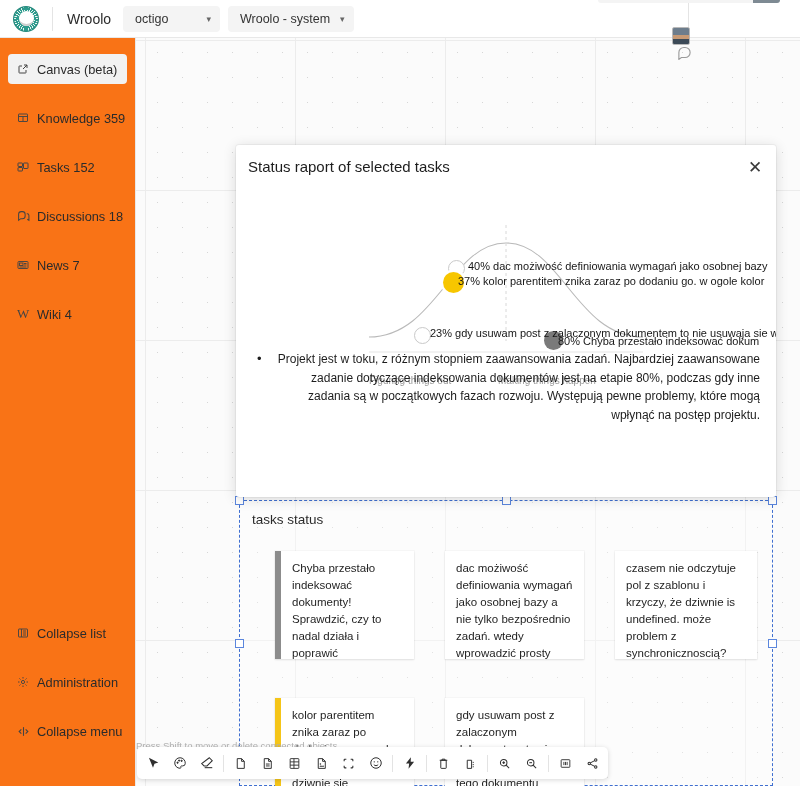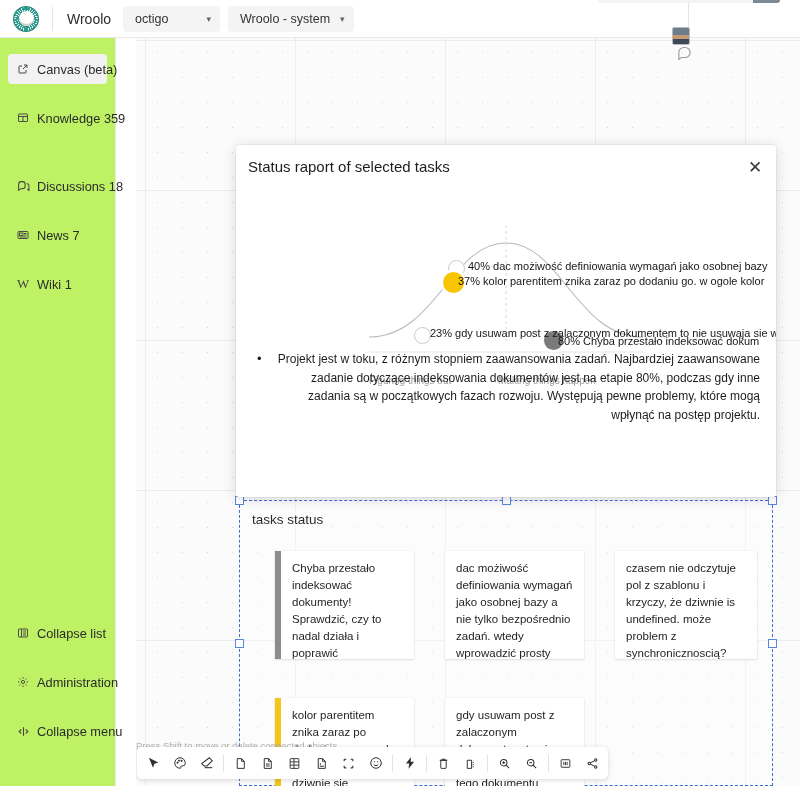--- a/index.html
+++ b/index.html
@@ -74,22 +74,22 @@
   .avatar {
     width: 18px; height: 18px; border-radius: 2px;
     background: linear-gradient(#6d7d8c 0 42%, #c89a74 42% 68%, #3c4a57 68% 100%);
     border: 1px solid #b9b9b9;
     margin-right: 16px; cursor: pointer;
   }
   .chat-icon { color: #9a9a9a; cursor: pointer; margin-right: 10px; display: flex; }
 
   
   .sidebar {
-    position: absolute; top: 38px; left: 0; width: 116px; height: 748px;
-    background: #bef264; border-right: 1px solid #e8e8e8;
+    position: absolute; top: 38px; left: 0; width: 136px; height: 748px;
+    background: #f97316; border-right: 1px solid #e8e8e8;
     z-index: 50;
   }
   .nav-item {
     display: flex; align-items: center; gap: 7px;
     height: 30px; margin: 0 8px; padding: 0 8px;
     font-size: 12.8px; color: #2b2b2b; white-space: nowrap;
     border-radius: 4px; cursor: pointer;
   }
   .nav-item.active { background: #f2f2f2; }
   .nav-icon { width: 14px; height: 14px; display: flex; align-items: center; justify-content: center; color: #444; flex: 0 0 14px; }
@@ -265,20 +265,30 @@
       <svg width="12" height="12" viewBox="0 0 24 24" fill="none" stroke="currentColor" stroke-width="1.9">
         <rect x="3" y="4" width="18" height="15" rx="1"></rect>
           <line x1="3" y1="9" x2="21" y2="9"></line>
           <line x1="12" y1="9" x2="12" y2="19"></line>
       </svg>
     </span>
     <span>Knowledge 359</span>
   </div>
   <div class="nav-gap"></div>
 
+  <div class="nav-item">
+    <span class="nav-icon">
+      <svg width="12" height="12" viewBox="0 0 24 24" fill="none" stroke="currentColor" stroke-width="2">
+        <rect x="2" y="4" width="9" height="7" rx="1"></rect>
+          <rect x="13" y="4" width="9" height="11" rx="1"></rect>
+          <rect x="2" y="13" width="9" height="7" rx="1"></rect>
+      </svg>
+    </span>
+    <span>Tasks 152</span>
+  </div>
   <div class="nav-gap"></div>
 
   <div class="nav-item">
     <span class="nav-icon">
       <svg width="13" height="13" viewBox="0 0 24 24" fill="none" stroke="currentColor" stroke-width="1.9">
         <path d="M15 11a5 5 0 0 1-5 5H7l-4 3V8a5 5 0 0 1 5-5h2a5 5 0 0 1 5 5z"></path>
         <path d="M18 7h1a3 3 0 0 1 3 3v9l-3-2"></path>
       </svg>
     </span>
     <span>Discussions 18</span>
@@ -294,21 +304,21 @@
           <line x1="14" y1="12" x2="19" y2="12"></line>
           <line x1="5" y1="16" x2="19" y2="16"></line>
       </svg>
     </span>
     <span>News 7</span>
   </div>
   <div class="nav-gap"></div>
 
   <div class="nav-item">
     <span class="nav-icon wiki-w">W</span>
-    <span>Wiki 1</span>
+    <span>Wiki 4</span>
   </div>
 
   <div class="nav-bottom">
     <div class="nav-item">
       <span class="nav-icon">
         <svg width="12" height="12" viewBox="0 0 24 24" fill="none" stroke="currentColor" stroke-width="1.9">
           <rect x="3" y="4" width="18" height="16" rx="1"></rect>
             <line x1="9" y1="4" x2="9" y2="20"></line>
             <line x1="12" y1="8" x2="18" y2="8"></line>
             <line x1="12" y1="12" x2="18" y2="12"></line>

